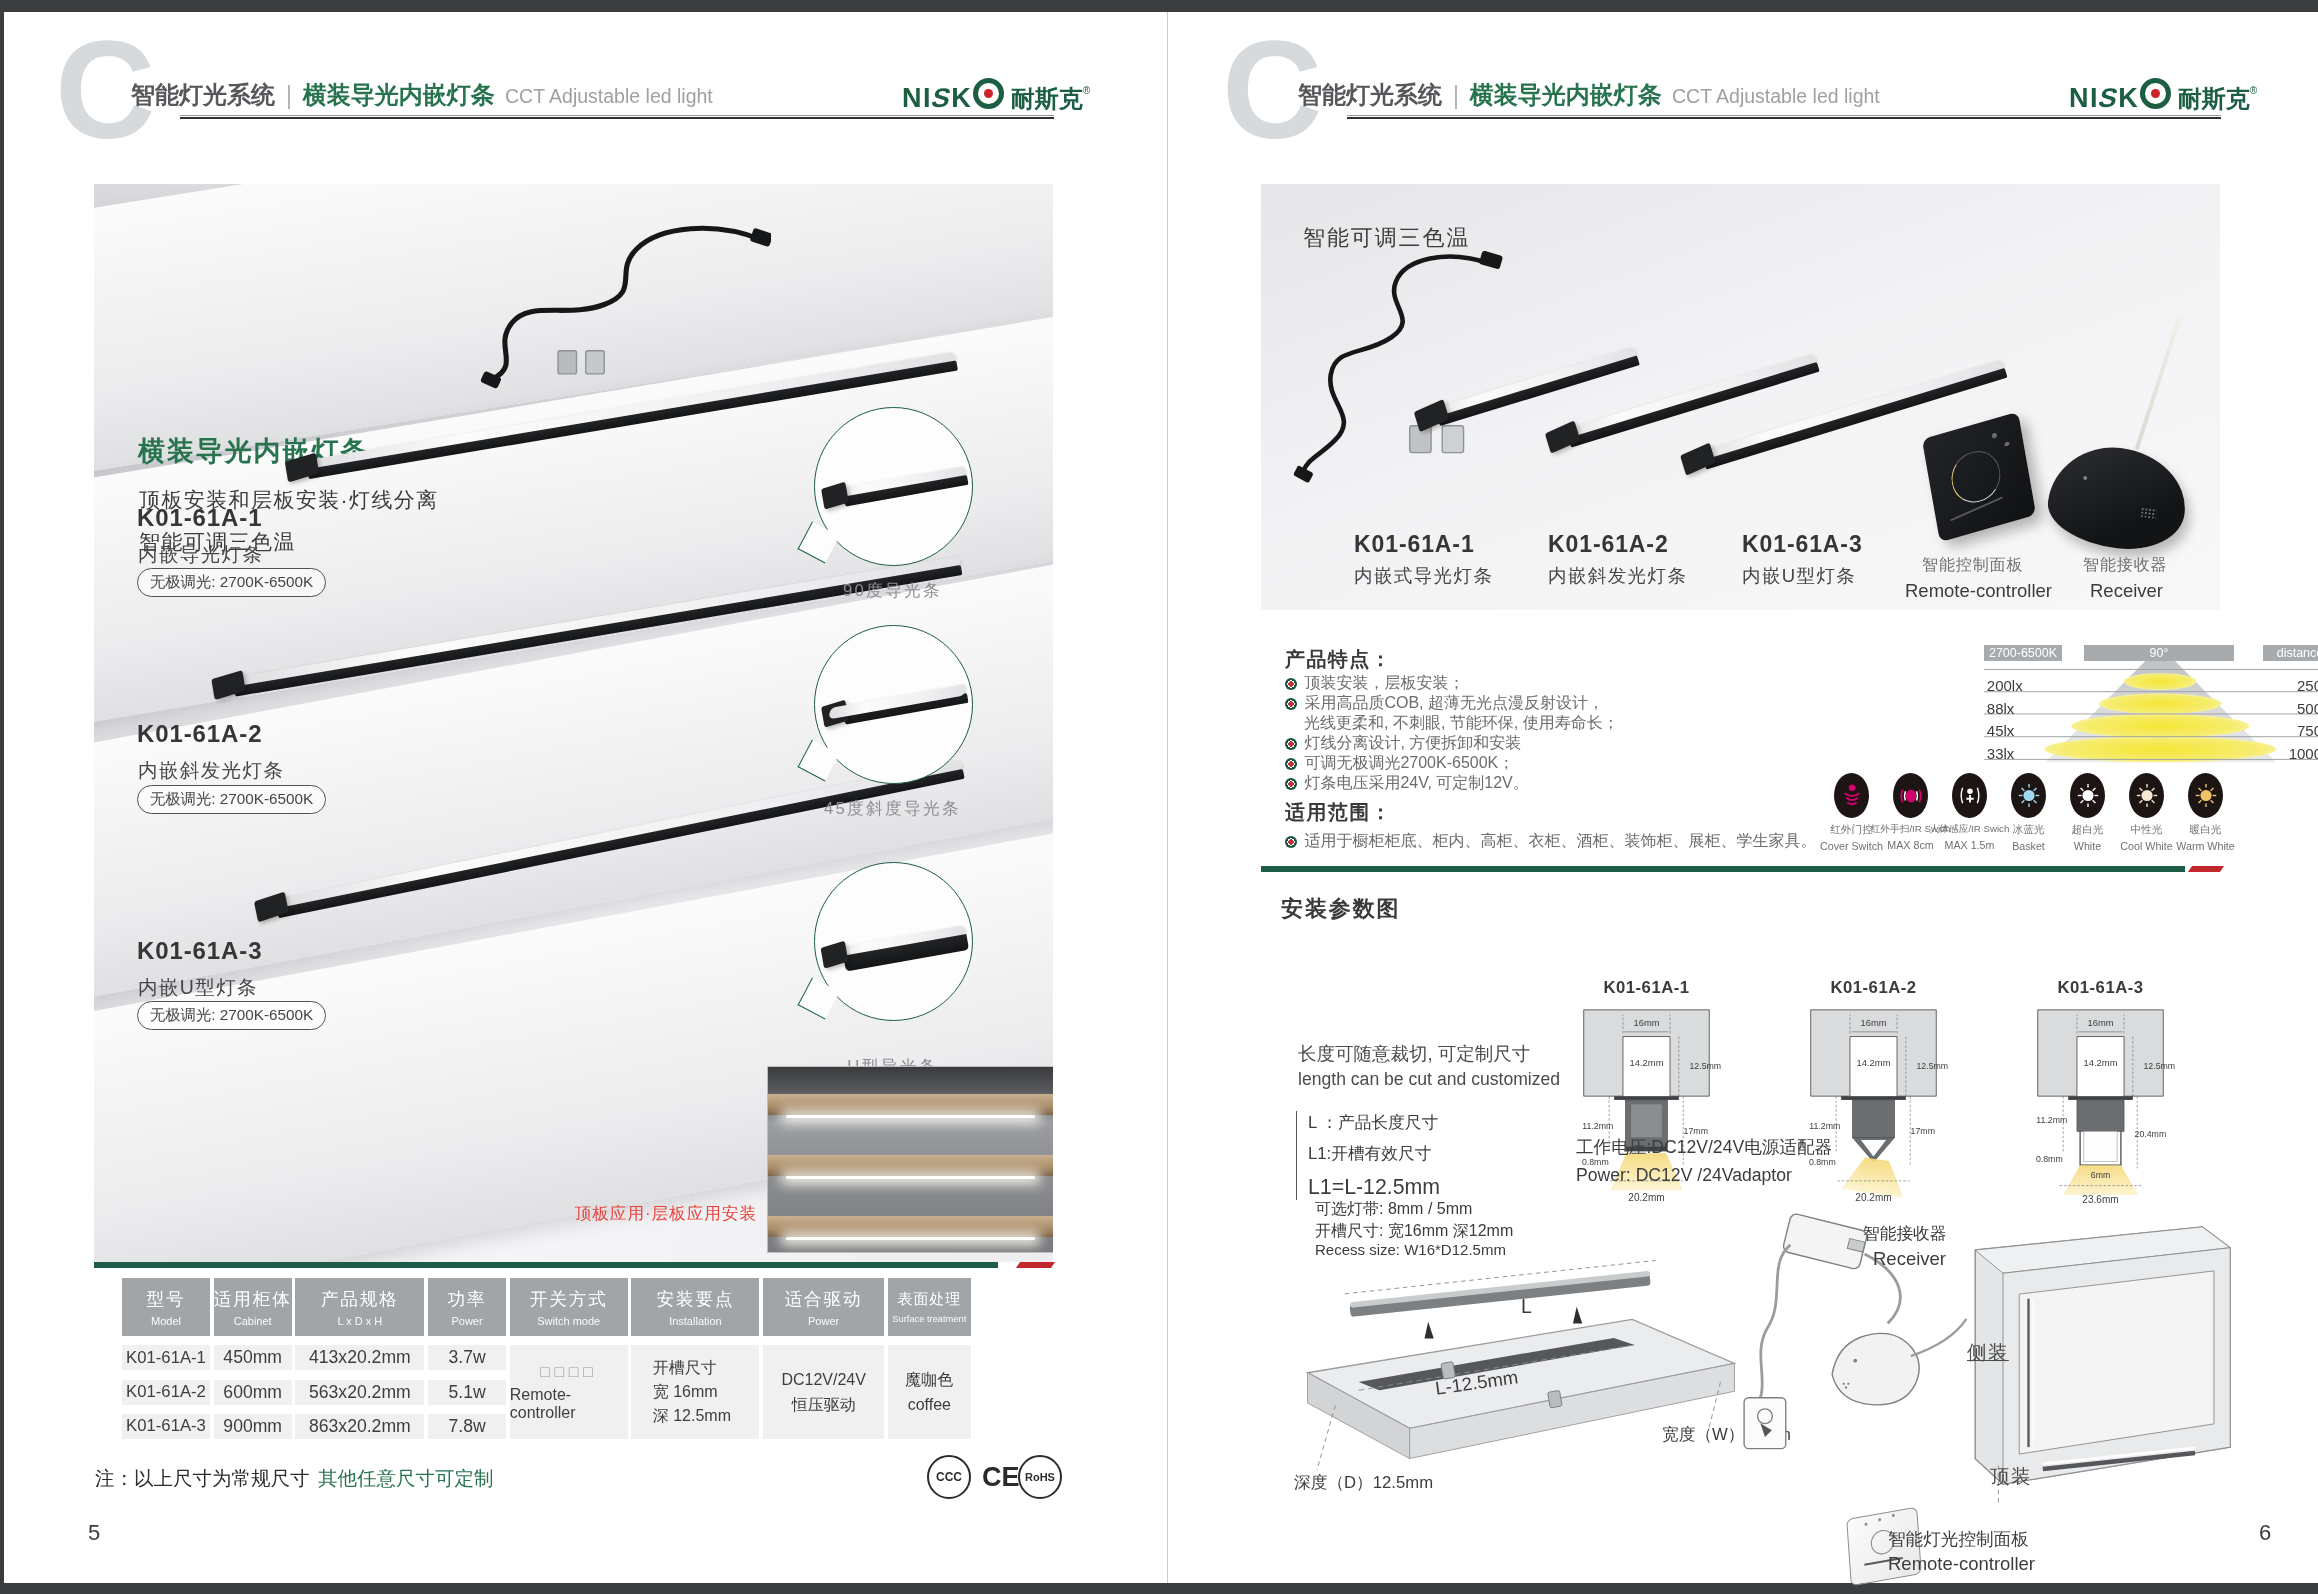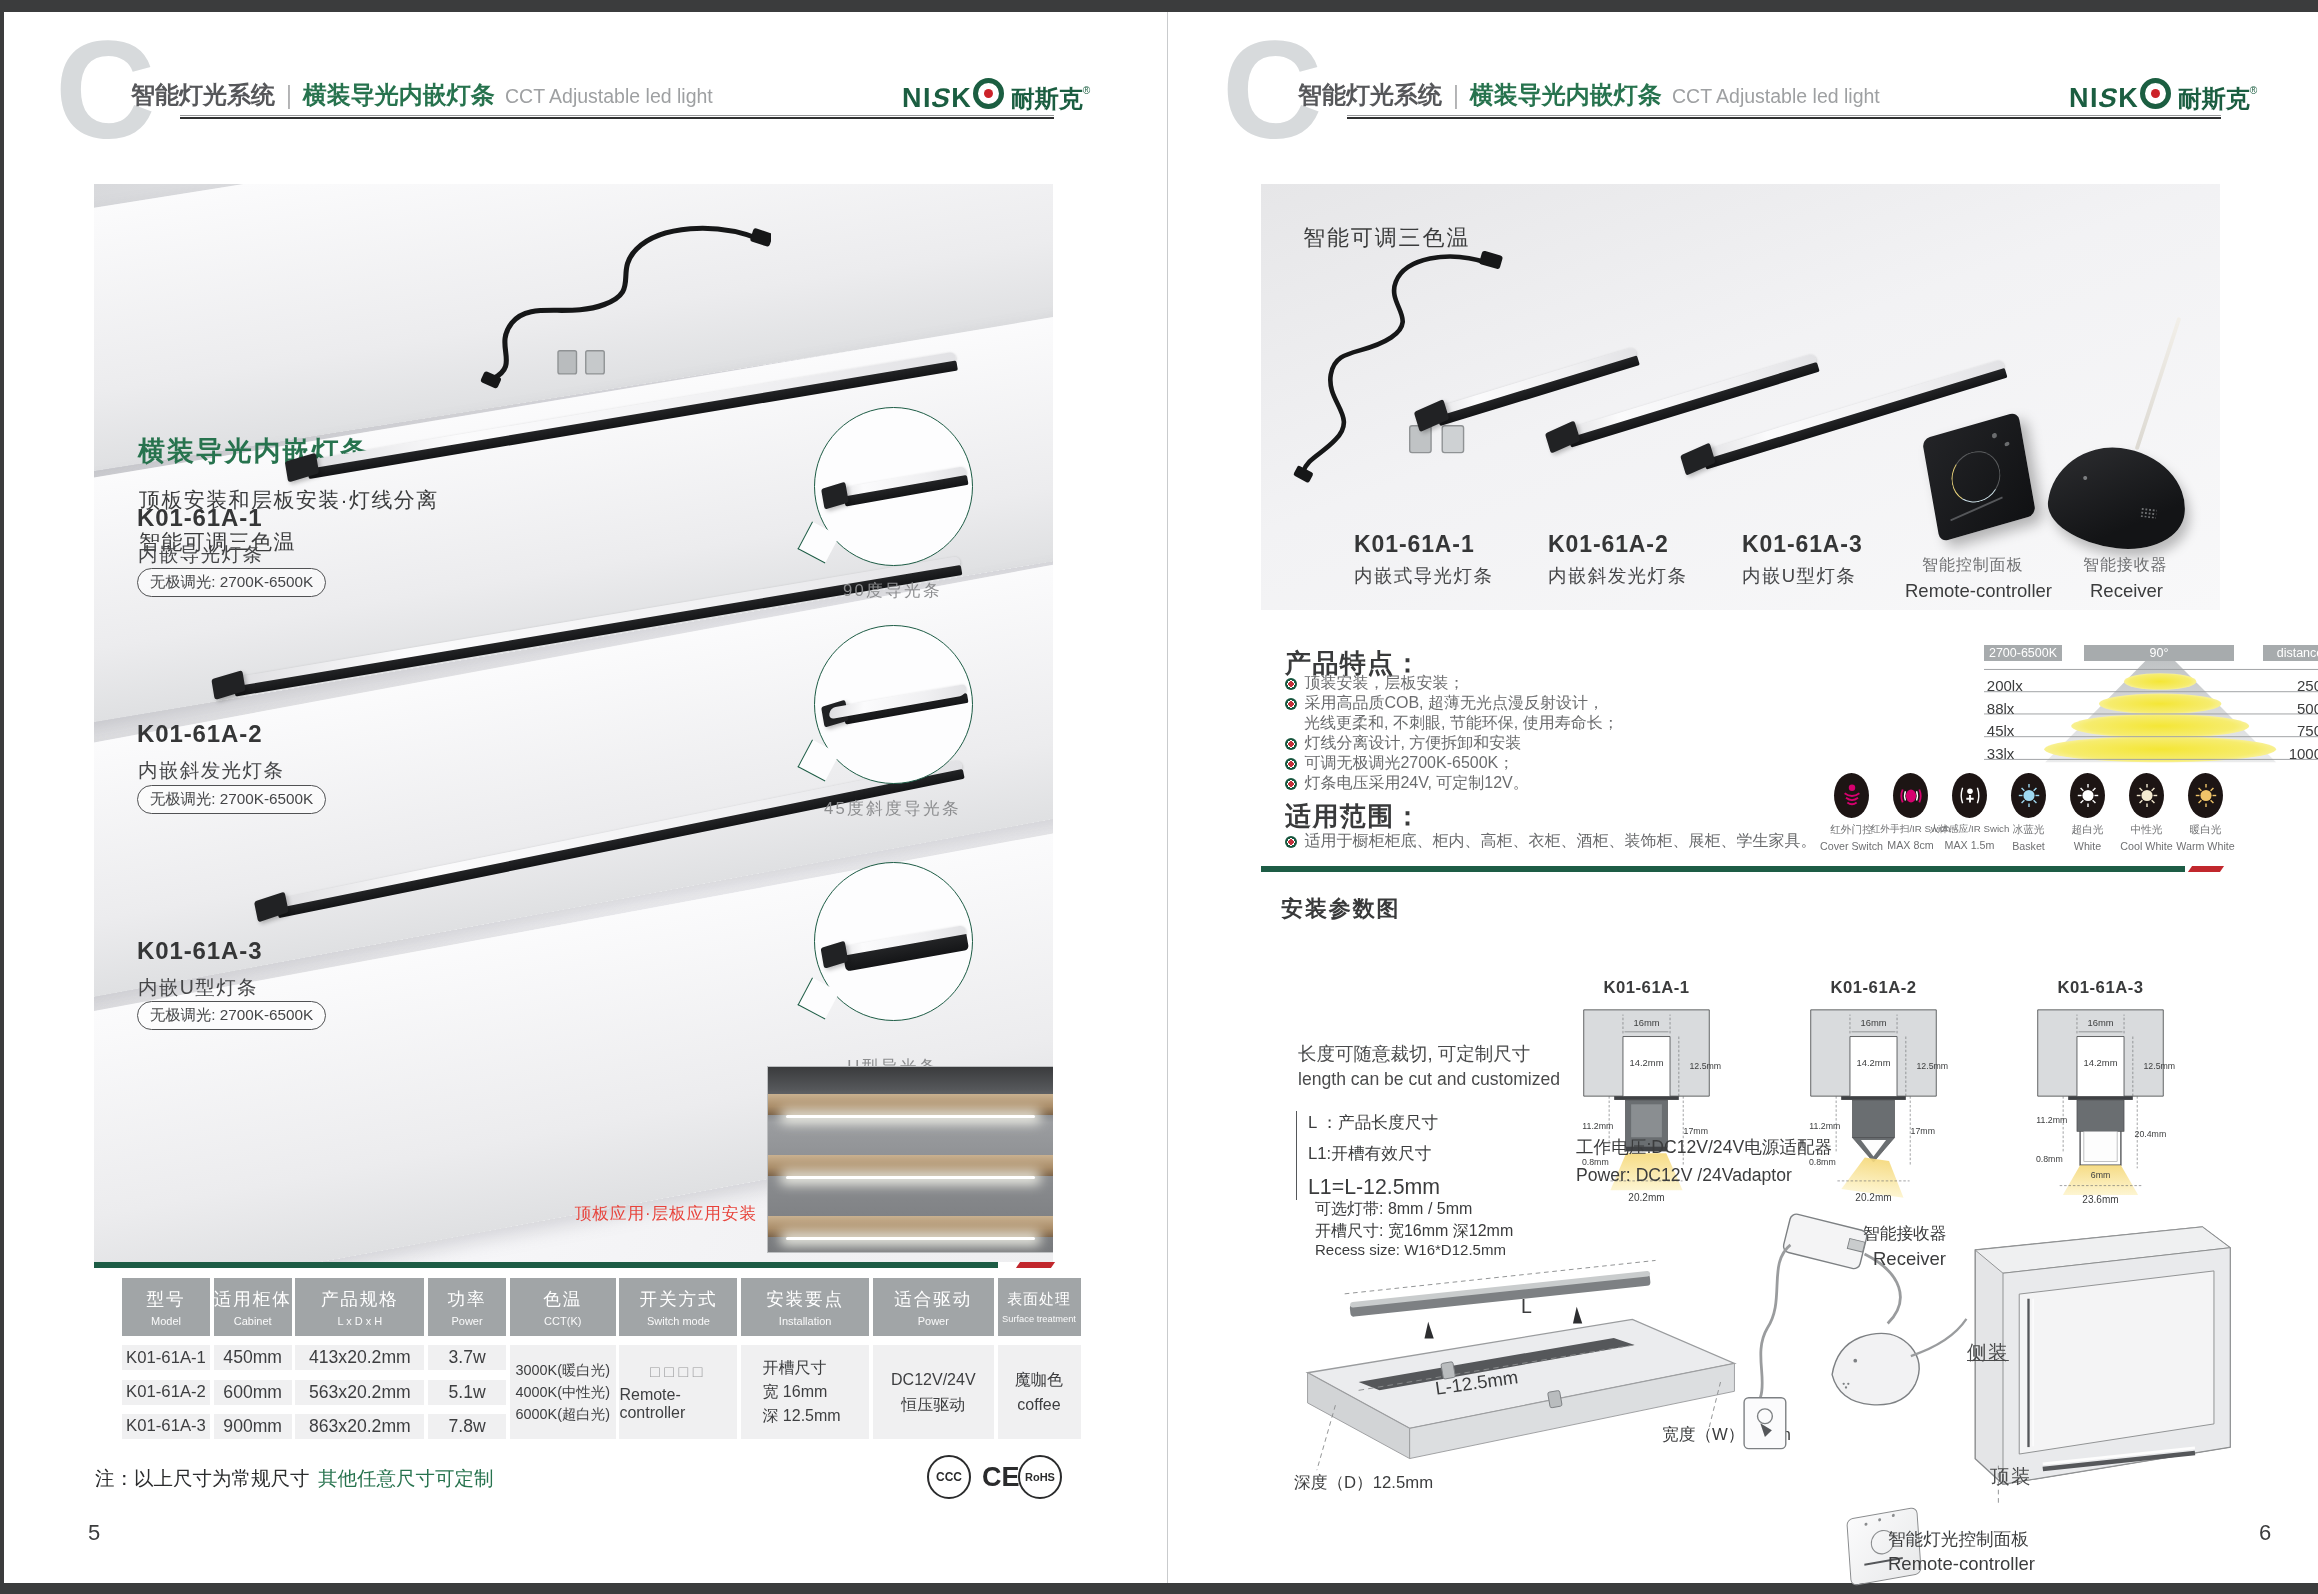--- a/index.html
+++ b/index.html
@@ -52,21 +52,21 @@
   .td.merged{height:94px;flex-direction:column;}
   .cct-line{font-size:14.4px;line-height:1.55;color:#3d3e40;white-space:nowrap;}
   .sw-glyphs{font-size:16px;color:#9a9b9d;letter-spacing:4.6px;}
   .sw-label{font-size:16px;color:#3d3e40;margin-top:4.6px;}
   .inst-line{font-size:16px;line-height:1.5;color:#3d3e40;}
   .drv-line{font-size:16px;line-height:1.6;color:#3d3e40;}
   .note-black{font-size:19.5px;color:#2b2c2d;}
   .note-green{font-size:19.5px;color:#27734e;margin-left:6.5px;}
   .cert-circle{width:40px;height:40px;border:2.3px solid #2a2b2c;border-radius:50%;display:flex;align-items:center;justify-content:center;font-weight:bold;color:#2a2b2c;}
   .page-no{font-size:22px;color:#3b3c3d;}
-  .feat-title{font-size:26px;font-weight:bold;color:#393a3b;letter-spacing:1.4px;}
+  .feat-title{font-size:20px;font-weight:bold;color:#393a3b;letter-spacing:1.4px;}
   .feat-line{font-size:16px;color:#6b6c6e;white-space:nowrap;display:flex;align-items:center;}
   .bullet{display:inline-block;width:12px;height:12px;border-radius:50%;margin-right:7.4px;flex:0 0 auto;
           background:radial-gradient(circle at 50% 50%, #c2303a 0 2.8px, #ffffff 2.8px 3.7px, #17563e 3.7px 6px);}
   .chip{background:#a7abad;color:#ffffff;font-size:12.5px;display:flex;align-items:center;justify-content:center;height:16px;}
   .lc-lx{font-size:15px;color:#3b3c3d;}
   .lc-mm{font-size:15px;color:#3b3c3d;text-align:right;}
   .badge-ell{width:35px;height:45px;background:#1d1514;border-radius:50%;display:flex;align-items:center;justify-content:center;}
   .badge-cap{font-size:10.7px;color:#6f7072;text-align:center;white-space:nowrap;}
   .inst-title{font-size:22px;font-weight:bold;color:#393a3b;letter-spacing:1.9px;}
   .diag-cap{font-size:16.7px;color:#3a3b3c;font-weight:bold;text-align:center;letter-spacing:0.5px;}
@@ -232,31 +232,20 @@
       <div class="td">863x20.2mm</div>
     </div>
     <div class="col" style="width:78px;">
       <div class="th">
           <span class="cn">功率</span>
           <span class="en">Power</span>
         </div>
       <div class="td">3.7w</div>
       <div class="td">5.1w</div>
       <div class="td">7.8w</div>
-    </div>
-    <div class="col" style="width:106px;">
-      <div class="th">
-          <span class="cn">色温</span>
-          <span class="en">CCT(K)</span>
-        </div>
-      <div class="td merged">
-        <span class="cct-line">3000K(暖白光)</span>
-        <span class="cct-line">4000K(中性光)</span>
-        <span class="cct-line">6000K(超白光)</span>
-      </div>
     </div>
     <div class="col" style="width:118px;">
       <div class="th">
           <span class="cn">开关方式</span>
           <span class="en">Switch mode</span>
         </div>
       <div class="td merged">
         <span class="sw-glyphs">□□□□</span>
         <span class="sw-label">Remote-controller</span>
       </div>

